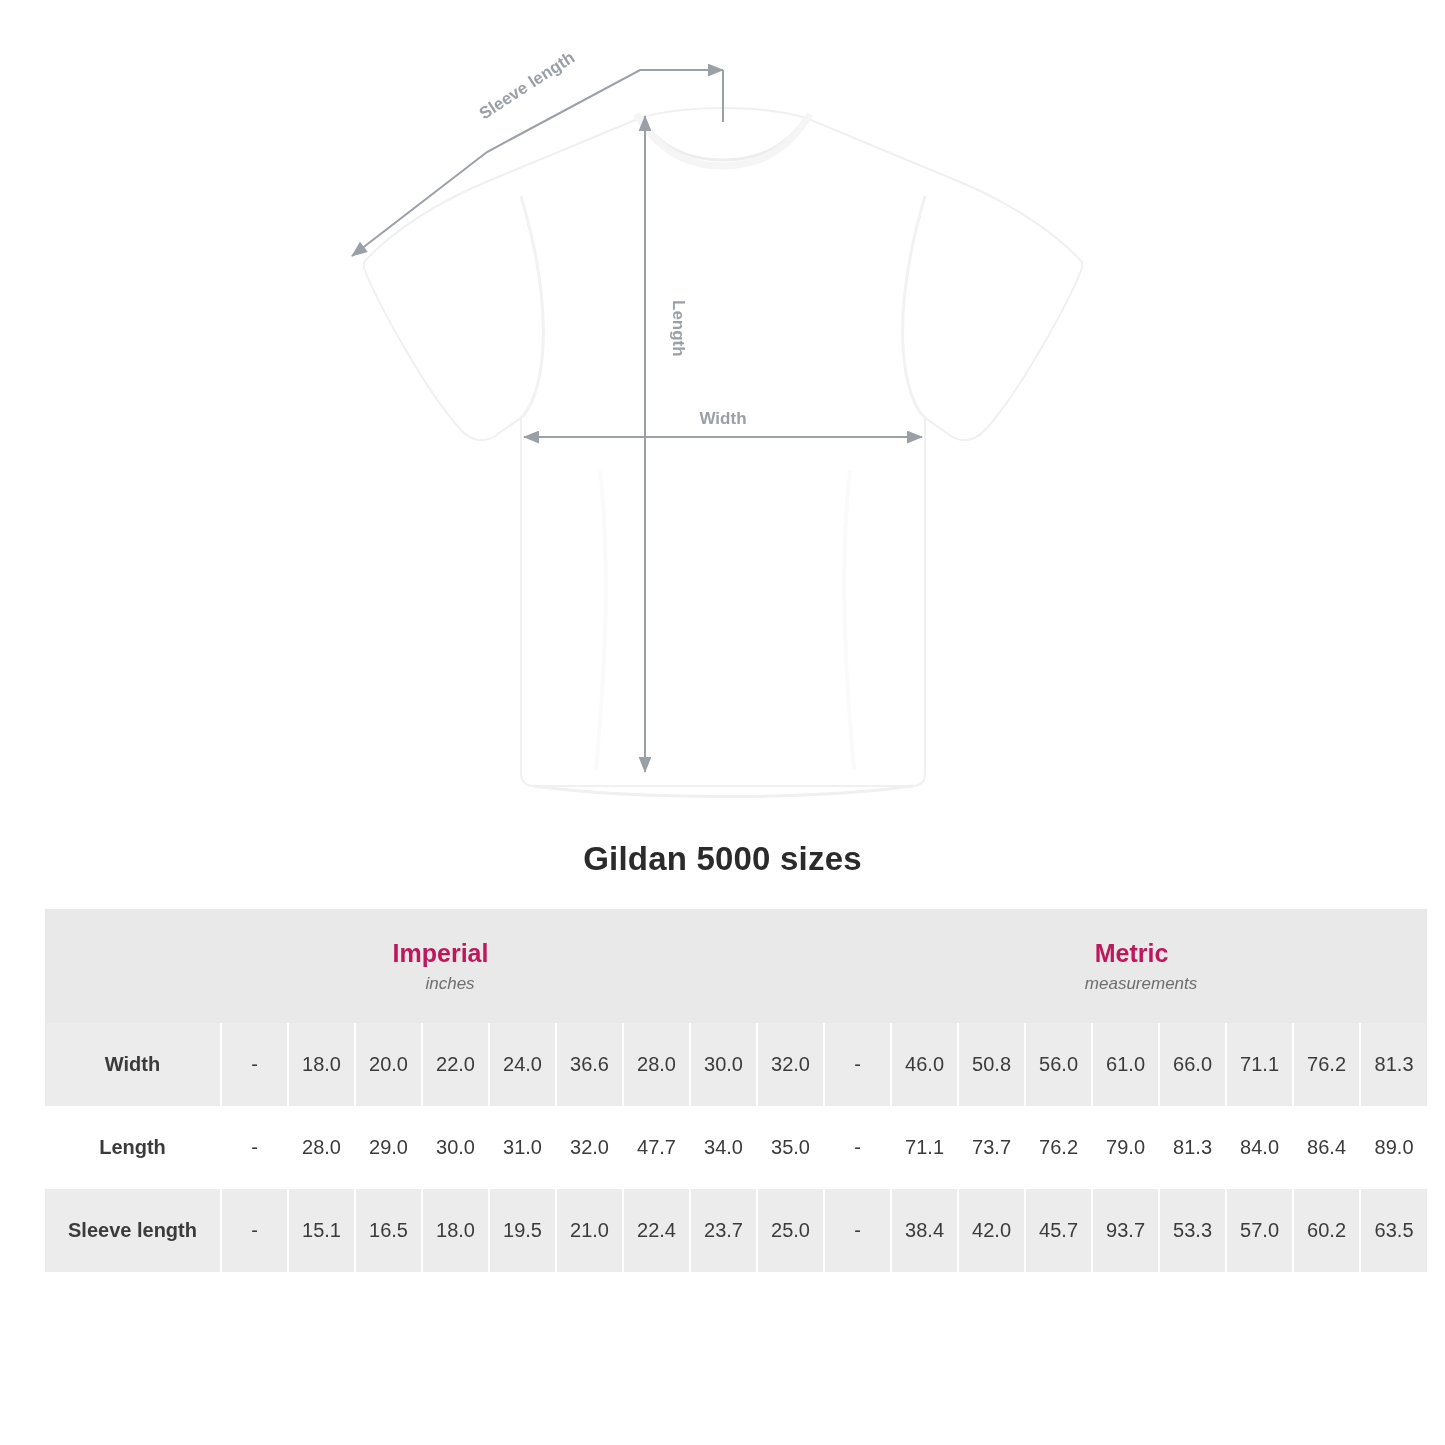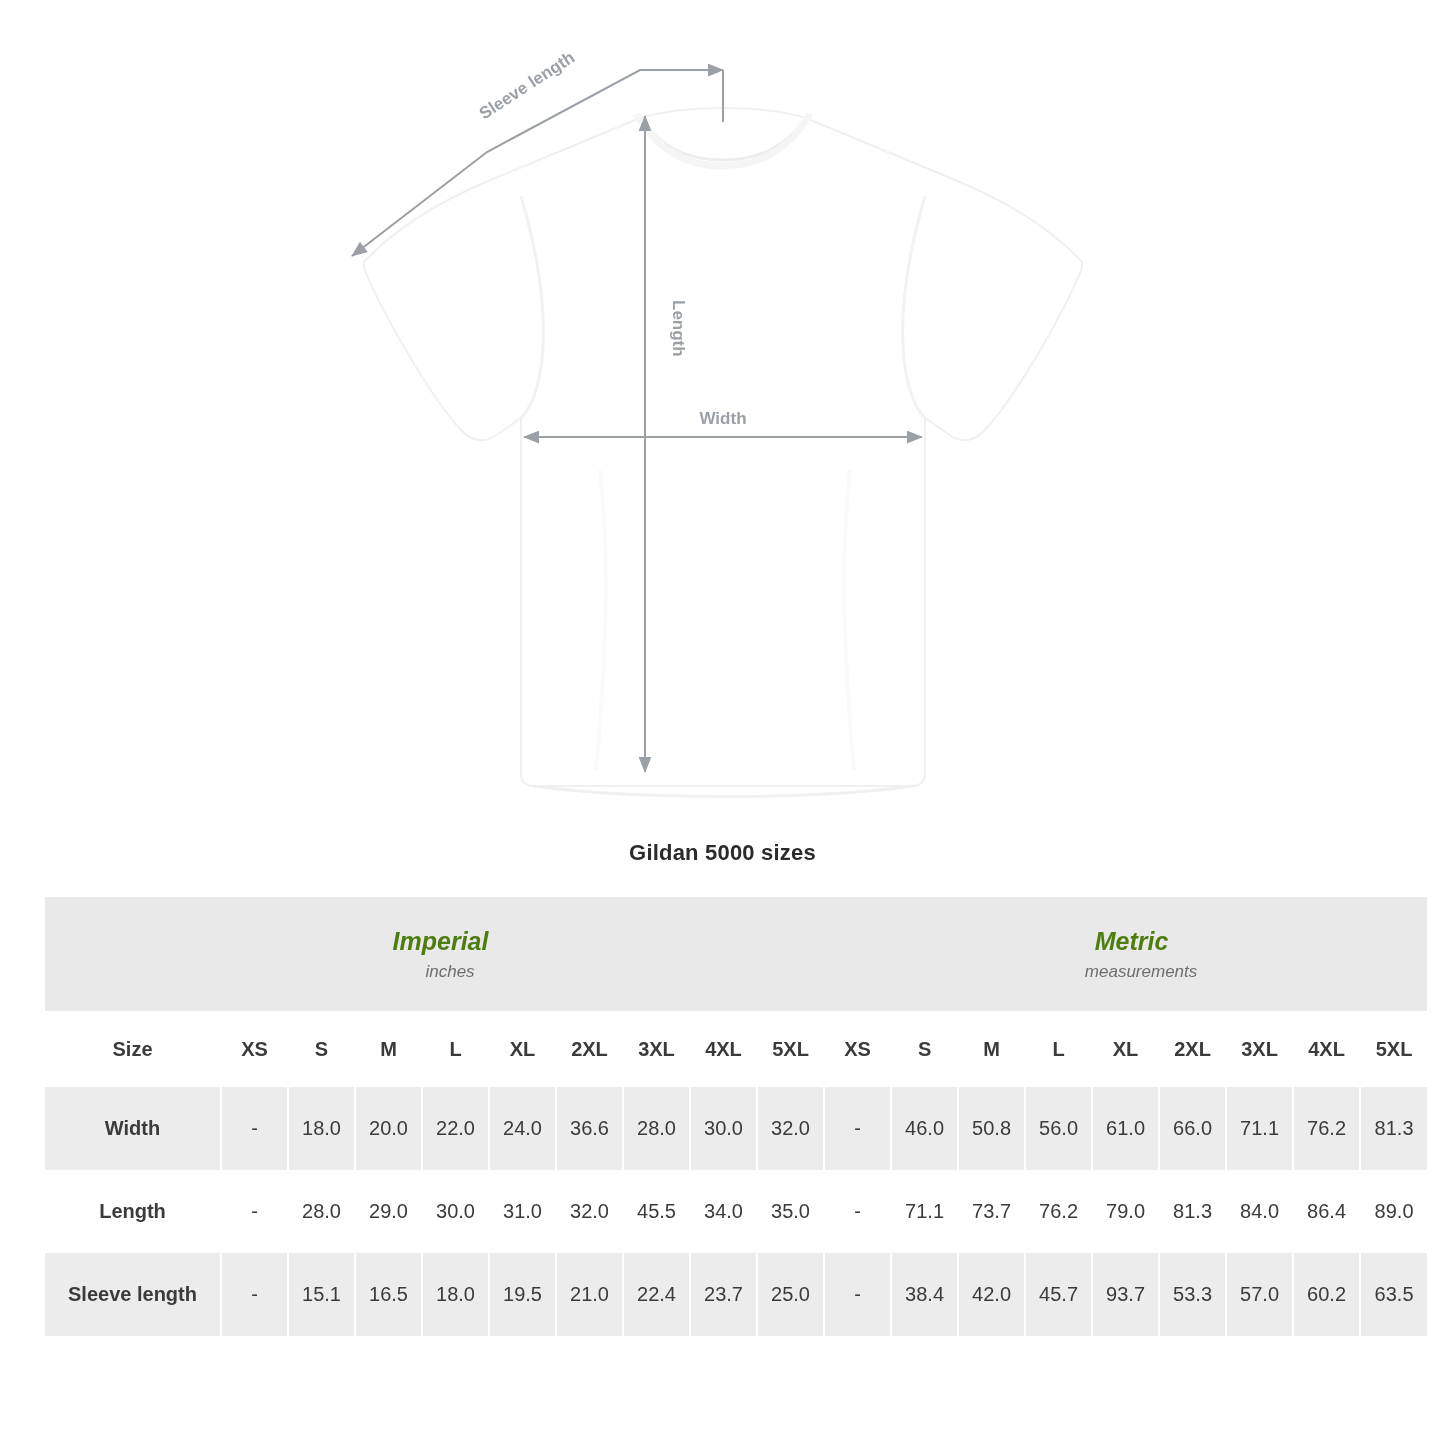--- a/index.html
+++ b/index.html
@@ -31,21 +31,21 @@
     left: 0;
     top: 0;
   }
 
   
   .title-block {
     text-align: center;
     margin-top: 10px;
   }
   .chart-title {
-    font-size: 22px;
+    font-size: 33px;
     font-weight: bold;
     color: #2b2b2b;
     letter-spacing: 0.2px;
   }
   .chart-note {
     font-size: 19px;
     font-style: italic;
     color: #6e6e6e;
     margin-top: 16px;
   }
@@ -65,23 +65,22 @@
     text-align: center;
     vertical-align: middle;
     font-weight: normal;
   }
   .unit-band td {
     height: 114px;
     background: #e9e9e9;
   }
   .unit-name {
     font-size: 25px;
-    font-style: italic;
-    font-weight: bold;
-    color: #4d7c0f;
+    font-weight: bold;
+    color: #be185d;
     line-height: 1.25;
     padding-left: 12px;
   }
   .unit-sub {
     font-size: 17px;
     font-style: italic;
     color: #6e6e6e;
     margin-top: 5px;
     padding-left: 31px;
   }
@@ -229,41 +228,20 @@
           <td colspan="10">
             <div class="unit-name">Imperial</div>
             <div class="unit-sub">inches</div>
           </td>
           <td colspan="9">
             <div class="unit-name">Metric</div>
             <div class="unit-sub">measurements</div>
           </td>
         </tr>
 
-        <tr class="head-row">
-          <td class="rowlabel">Size</td>
-          <td class="sizecell colsep">XS</td>
-          <td class="sizecell colsep">S</td>
-          <td class="sizecell colsep">M</td>
-          <td class="sizecell colsep">L</td>
-          <td class="sizecell colsep">XL</td>
-          <td class="sizecell colsep">2XL</td>
-          <td class="sizecell colsep">3XL</td>
-          <td class="sizecell colsep">4XL</td>
-          <td class="sizecell colsep">5XL</td>
-          <td class="sizecell colsep">XS</td>
-          <td class="sizecell colsep">S</td>
-          <td class="sizecell colsep">M</td>
-          <td class="sizecell colsep">L</td>
-          <td class="sizecell colsep">XL</td>
-          <td class="sizecell colsep">2XL</td>
-          <td class="sizecell colsep">3XL</td>
-          <td class="sizecell colsep">4XL</td>
-          <td class="sizecell colsep">5XL</td>
-        </tr>
 
         <tr class="data-row shade">
           <td class="rowlabel">Width</td>
           <td class="colsep">-</td>
           <td class="colsep">18.0</td>
           <td class="colsep">20.0</td>
           <td class="colsep">22.0</td>
           <td class="colsep">24.0</td>
           <td class="colsep">36.6</td>
           <td class="colsep">28.0</td>
@@ -281,21 +259,21 @@
         </tr>
 
         <tr class="data-row plain">
           <td class="rowlabel">Length</td>
           <td class="colsep">-</td>
           <td class="colsep">28.0</td>
           <td class="colsep">29.0</td>
           <td class="colsep">30.0</td>
           <td class="colsep">31.0</td>
           <td class="colsep">32.0</td>
-          <td class="colsep">45.5</td>
+          <td class="colsep">47.7</td>
           <td class="colsep">34.0</td>
           <td class="colsep">35.0</td>
           <td class="colsep">-</td>
           <td class="colsep">71.1</td>
           <td class="colsep">73.7</td>
           <td class="colsep">76.2</td>
           <td class="colsep">79.0</td>
           <td class="colsep">81.3</td>
           <td class="colsep">84.0</td>
           <td class="colsep">86.4</td>

